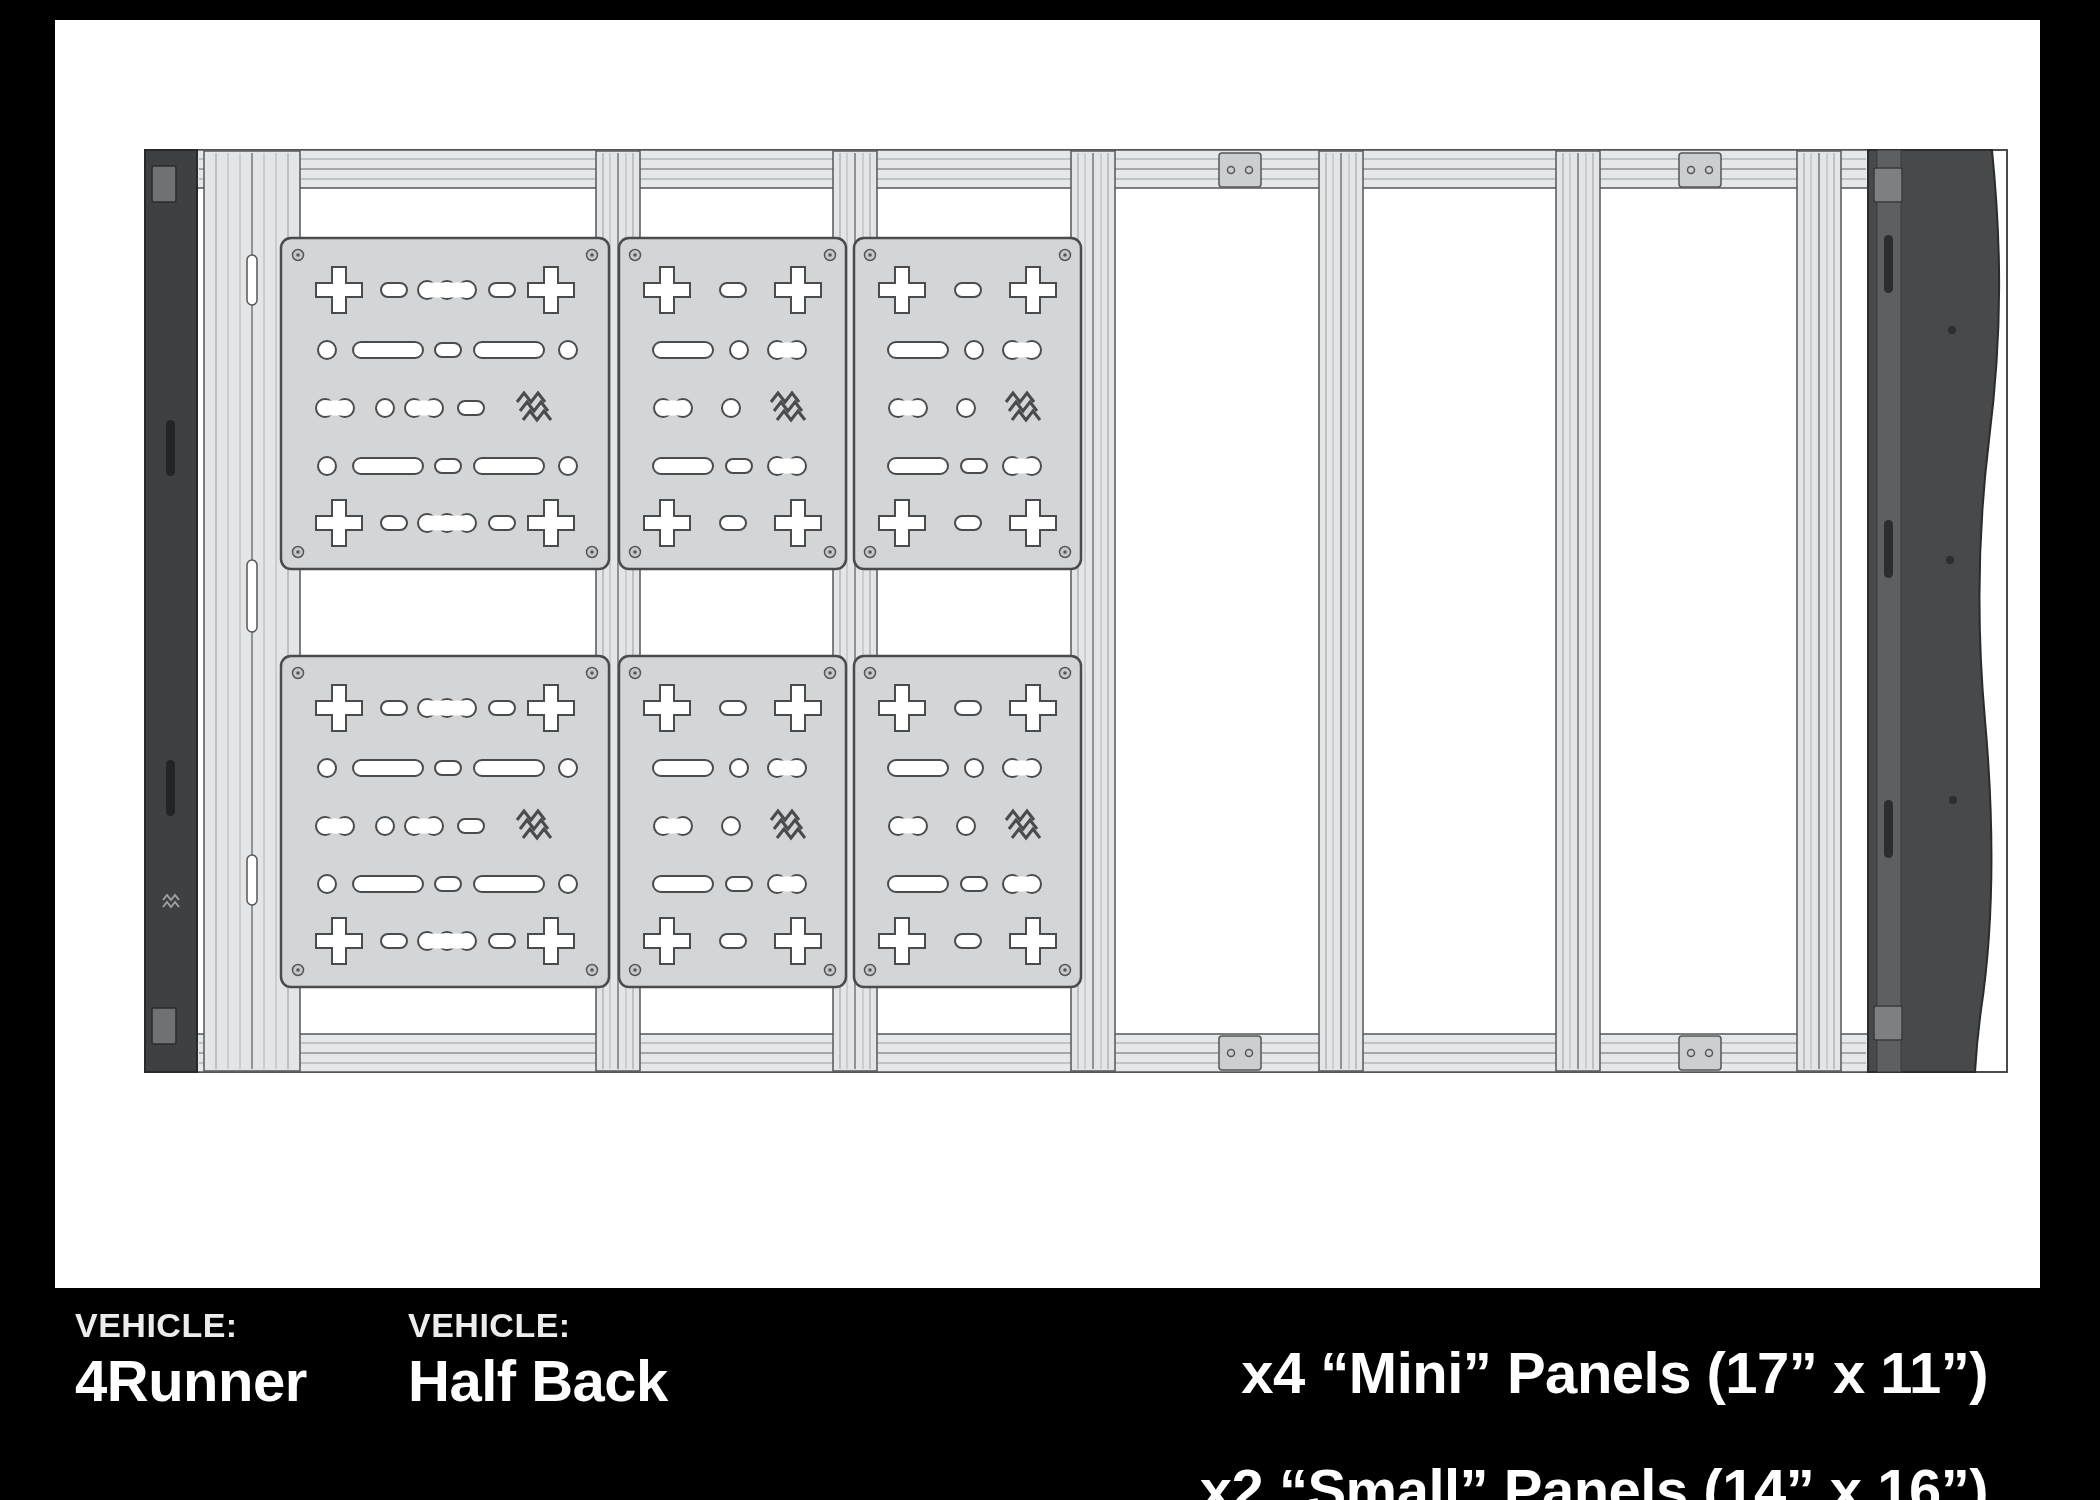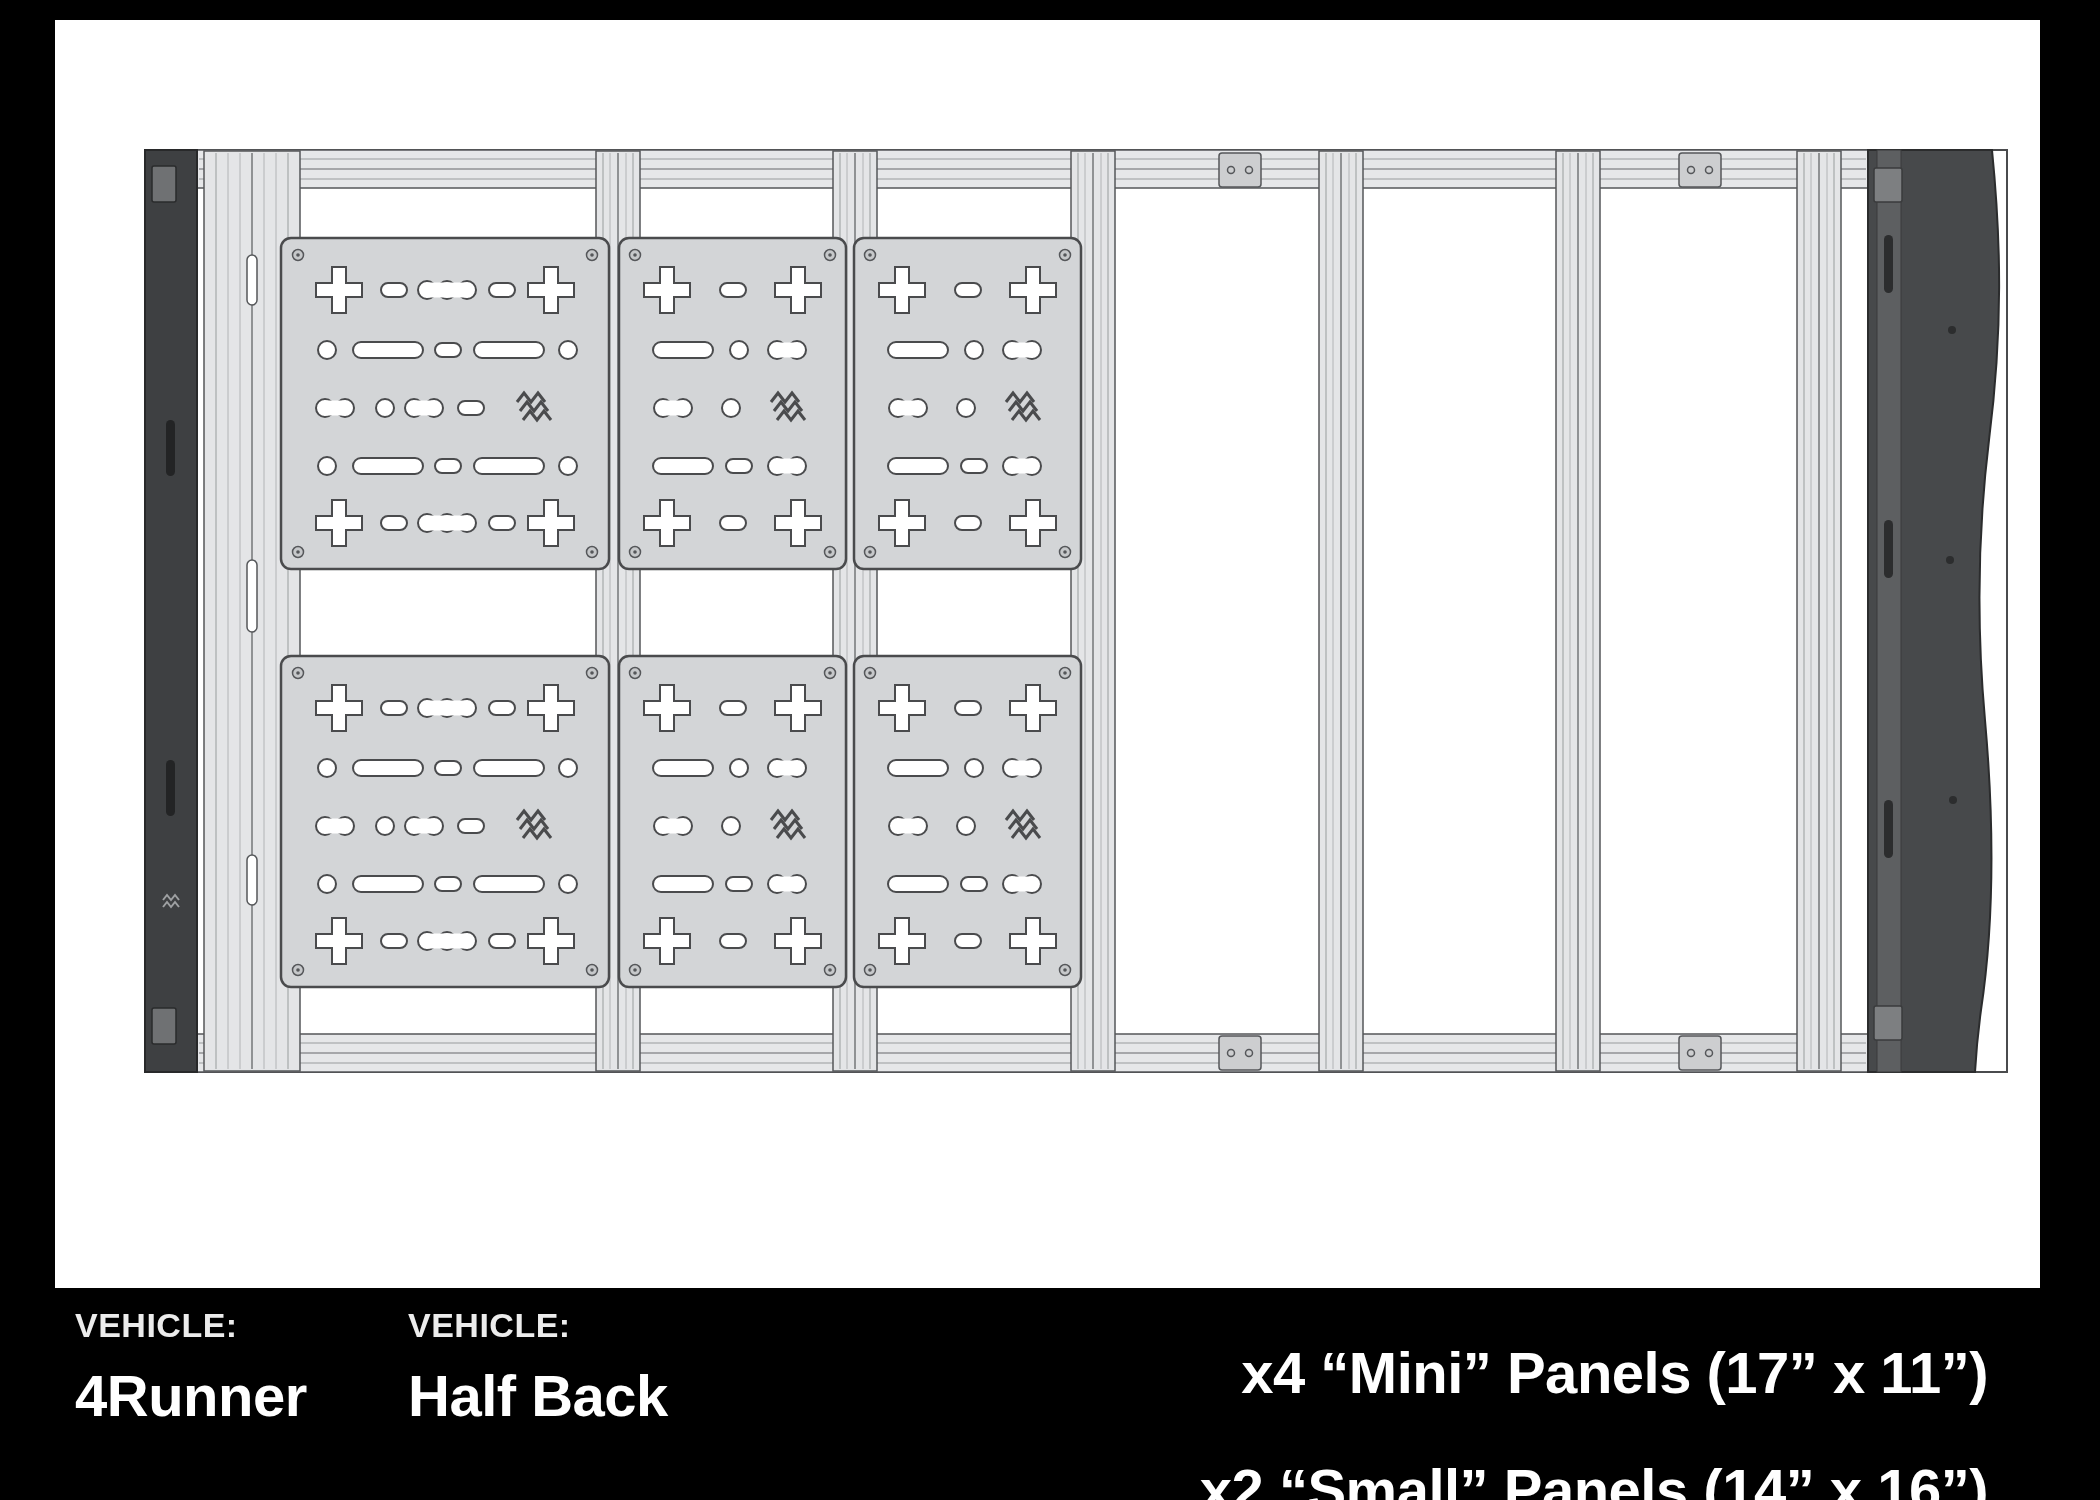--- a/index.html
+++ b/index.html
@@ -11,21 +11,21 @@
   *{box-sizing:border-box;margin:0;padding:0;}
   body{background:#000;font-family:"Liberation Sans",sans-serif;}
   .stage{position:relative;width:2100px;height:1500px;background:var(--page-bg);overflow:hidden;}
   .canvas{position:absolute;left:55px;top:20px;width:1985px;height:1268px;background:var(--paper-bg);}
   .rack-svg{position:absolute;left:0;top:0;}
   .footer{position:absolute;left:0;top:1290px;width:2060px;height:210px;background:var(--page-bg);}
   .spec{position:absolute;top:16px;}
   .spec.vehicle{left:75px;}
   .spec.layout{left:408px;}
   .spec-label{font-weight:700;font-size:34px;line-height:38px;color:#ececec;letter-spacing:.5px;}
-  .spec-value{font-weight:700;font-size:58px;line-height:64px;color:var(--text);margin-top:20px;letter-spacing:-.5px;}
+  .spec-value{font-weight:700;font-size:58px;line-height:64px;color:var(--text);margin-top:5px;letter-spacing:-.5px;}
   .panel-counts{position:absolute;right:72px;top:4px;text-align:right;}
   .panel-line{font-weight:700;font-size:58px;line-height:77px;color:var(--text);letter-spacing:-.5px;white-space:nowrap;margin-top:40px;}
 </style>
 </head>
 <body>
 
 <div class="stage">
 
   <div class="canvas"></div>
 

